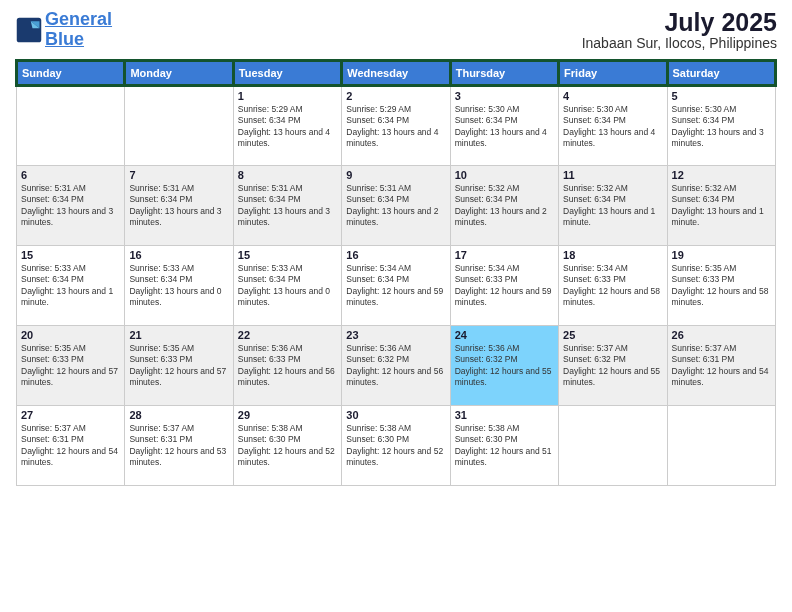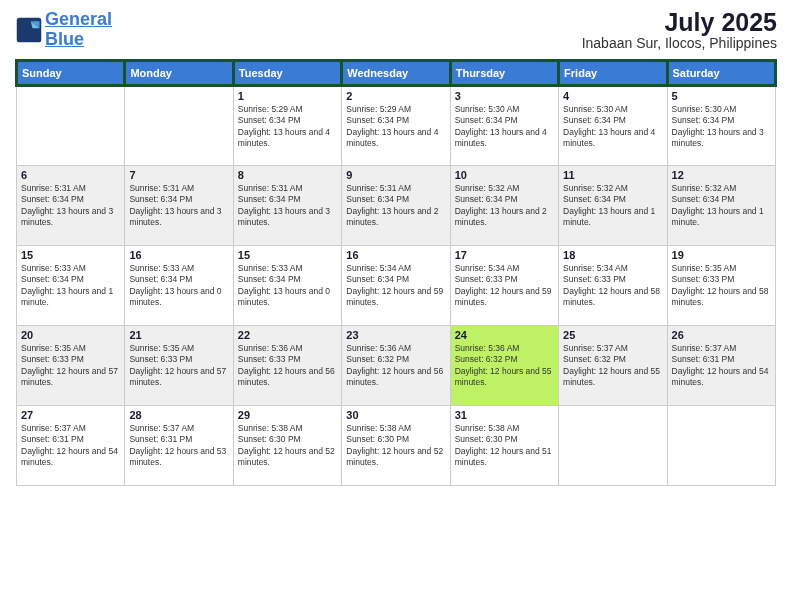--- a/index.html
+++ b/index.html
@@ -271,21 +271,21 @@
             <div class="cell-info" style="white-space: pre-line;">Sunrise: 5:36 AM
 Sunset: 6:33 PM
 Daylight: 12 hours and 56 minutes.</div>
           </td>
           <td style="background: rgb(239, 239, 239);">
             <span class="day-num">23</span>
             <div class="cell-info" style="white-space: pre-line;">Sunrise: 5:36 AM
 Sunset: 6:32 PM
 Daylight: 12 hours and 56 minutes.</div>
           </td>
-          <td style="background: #bef264;">
+          <td style="background: #7dd3fc;">
             <span class="day-num">24</span>
             <div class="cell-info" style="white-space: pre-line;">Sunrise: 5:36 AM
 Sunset: 6:32 PM
 Daylight: 12 hours and 55 minutes.</div>
           </td>
           <td style="background: rgb(239, 239, 239);">
             <span class="day-num">25</span>
             <div class="cell-info" style="white-space: pre-line;">Sunrise: 5:37 AM
 Sunset: 6:32 PM
 Daylight: 12 hours and 55 minutes.</div>

